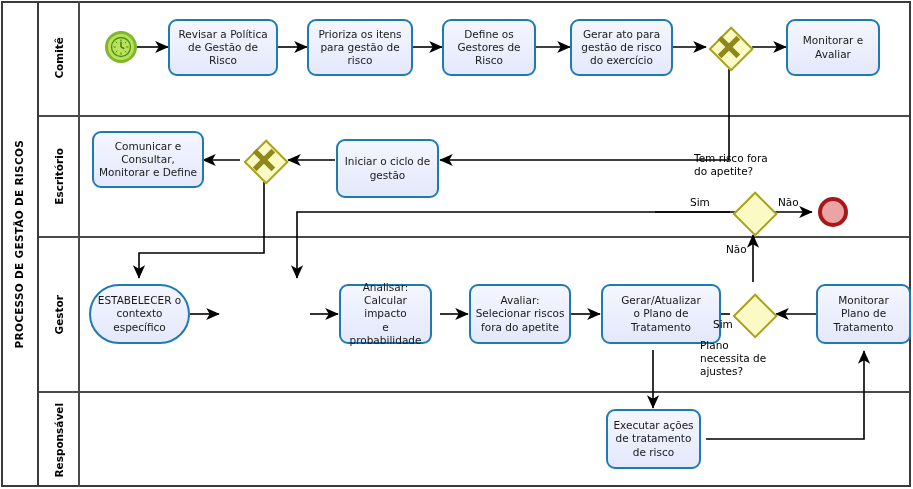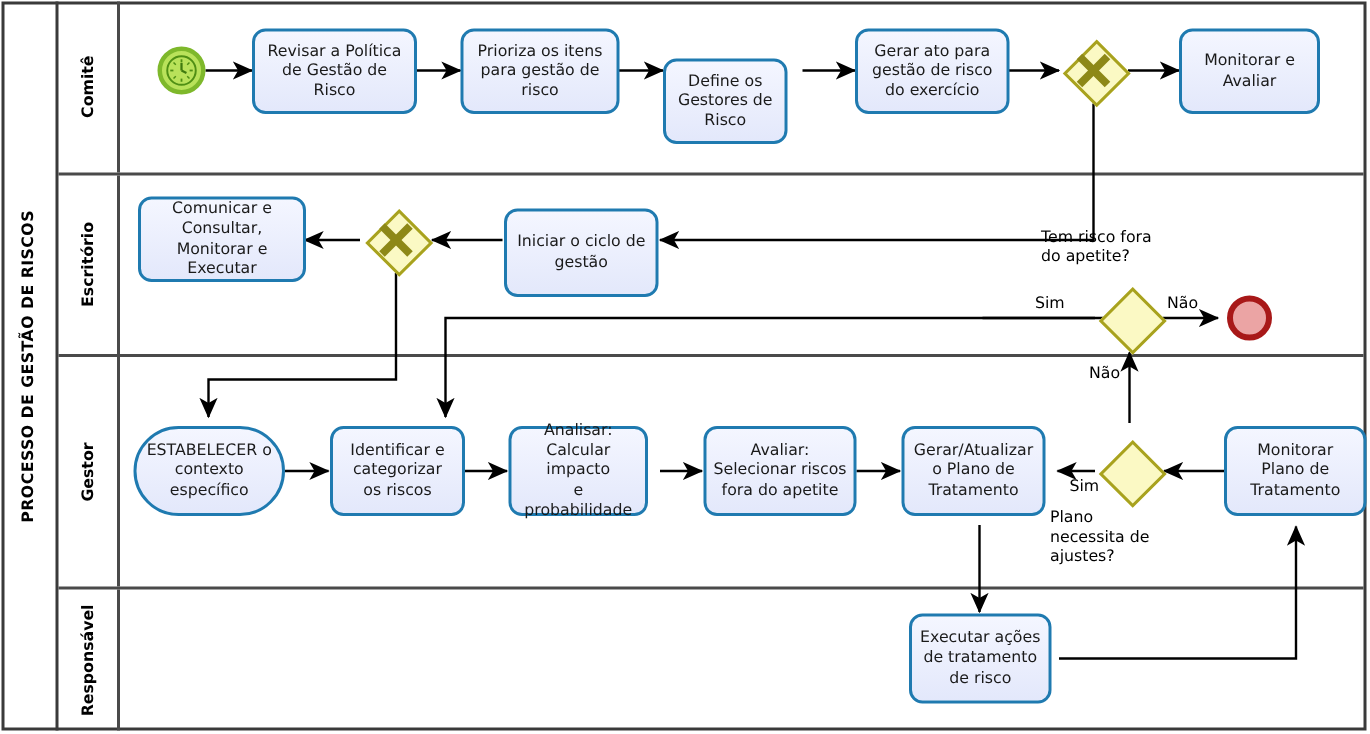--- a/index.html
+++ b/index.html
@@ -136,21 +136,21 @@
       <span>Risco</span>
     </div>
   </div>
   <div class="task" style="left:307px;top:19px;width:106px;height:57px;">
     <div>
       <span>Prioriza os itens</span>
       <span>para gestão de</span>
       <span>risco</span>
     </div>
   </div>
-  <div class="task" style="left:442px;top:19px;width:83px;height:57px;margin-top:20px;">
+  <div class="task" style="left:442px;top:19px;width:94px;height:57px;">
     <div>
       <span>Define os</span>
       <span>Gestores de</span>
       <span>Risco</span>
     </div>
   </div>
   <div class="task" style="left:570px;top:19px;width:103px;height:57px;">
     <div>
       <span>Gerar ato para</span>
       <span>gestão de risco</span>
@@ -161,59 +161,52 @@
     <div>
       <span>Monitorar e</span>
       <span>Avaliar</span>
     </div>
   </div>
 
   <div class="task" style="left:92px;top:131px;width:112px;height:57px;">
     <div>
       <span>Comunicar e</span>
       <span>Consultar,</span>
-      <span>Monitorar e Executar</span>
+      <span>Monitorar e Define</span>
     </div>
   </div>
   <div class="task" style="left:336px;top:139px;width:103px;height:59px;">
     <div>
       <span>Iniciar o ciclo de</span>
       <span>gestão</span>
     </div>
   </div>
 
   <div class="task" style="left:89px;top:284px;width:101px;height:60px;border-radius:30px;">
     <div>
       <span>ESTABELECER o</span>
       <span>contexto</span>
       <span>específico</span>
     </div>
   </div>
-  <div class="task" style="left:220px;top:284px;width:90px;height:60px;">
-    <div>
-      <span>Identificar e</span>
-      <span>categorizar</span>
-      <span>os riscos</span>
-    </div>
-  </div>
   <div class="task" style="left:339px;top:284px;width:93px;height:60px;">
     <div>
       <span>Analisar:</span>
       <span>Calcular impacto</span>
       <span>e probabilidade</span>
     </div>
   </div>
   <div class="task" style="left:469px;top:284px;width:102px;height:60px;">
     <div>
       <span>Avaliar:</span>
       <span>Selecionar riscos</span>
       <span>fora do apetite</span>
     </div>
   </div>
-  <div class="task" style="left:601px;top:284px;width:96px;height:60px;">
+  <div class="task" style="left:601px;top:284px;width:120px;height:60px;">
     <div>
       <span>Gerar/Atualizar</span>
       <span>o Plano de</span>
       <span>Tratamento</span>
     </div>
   </div>
   <div class="task" style="left:816px;top:284px;width:95px;height:60px;">
     <div>
       <span>Monitorar</span>
       <span>Plano de</span>

